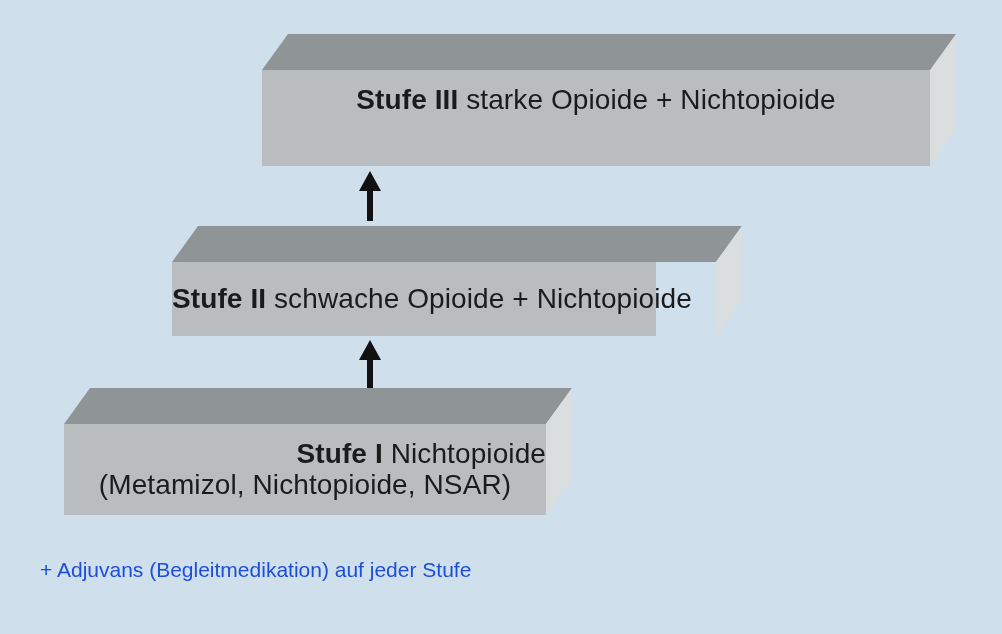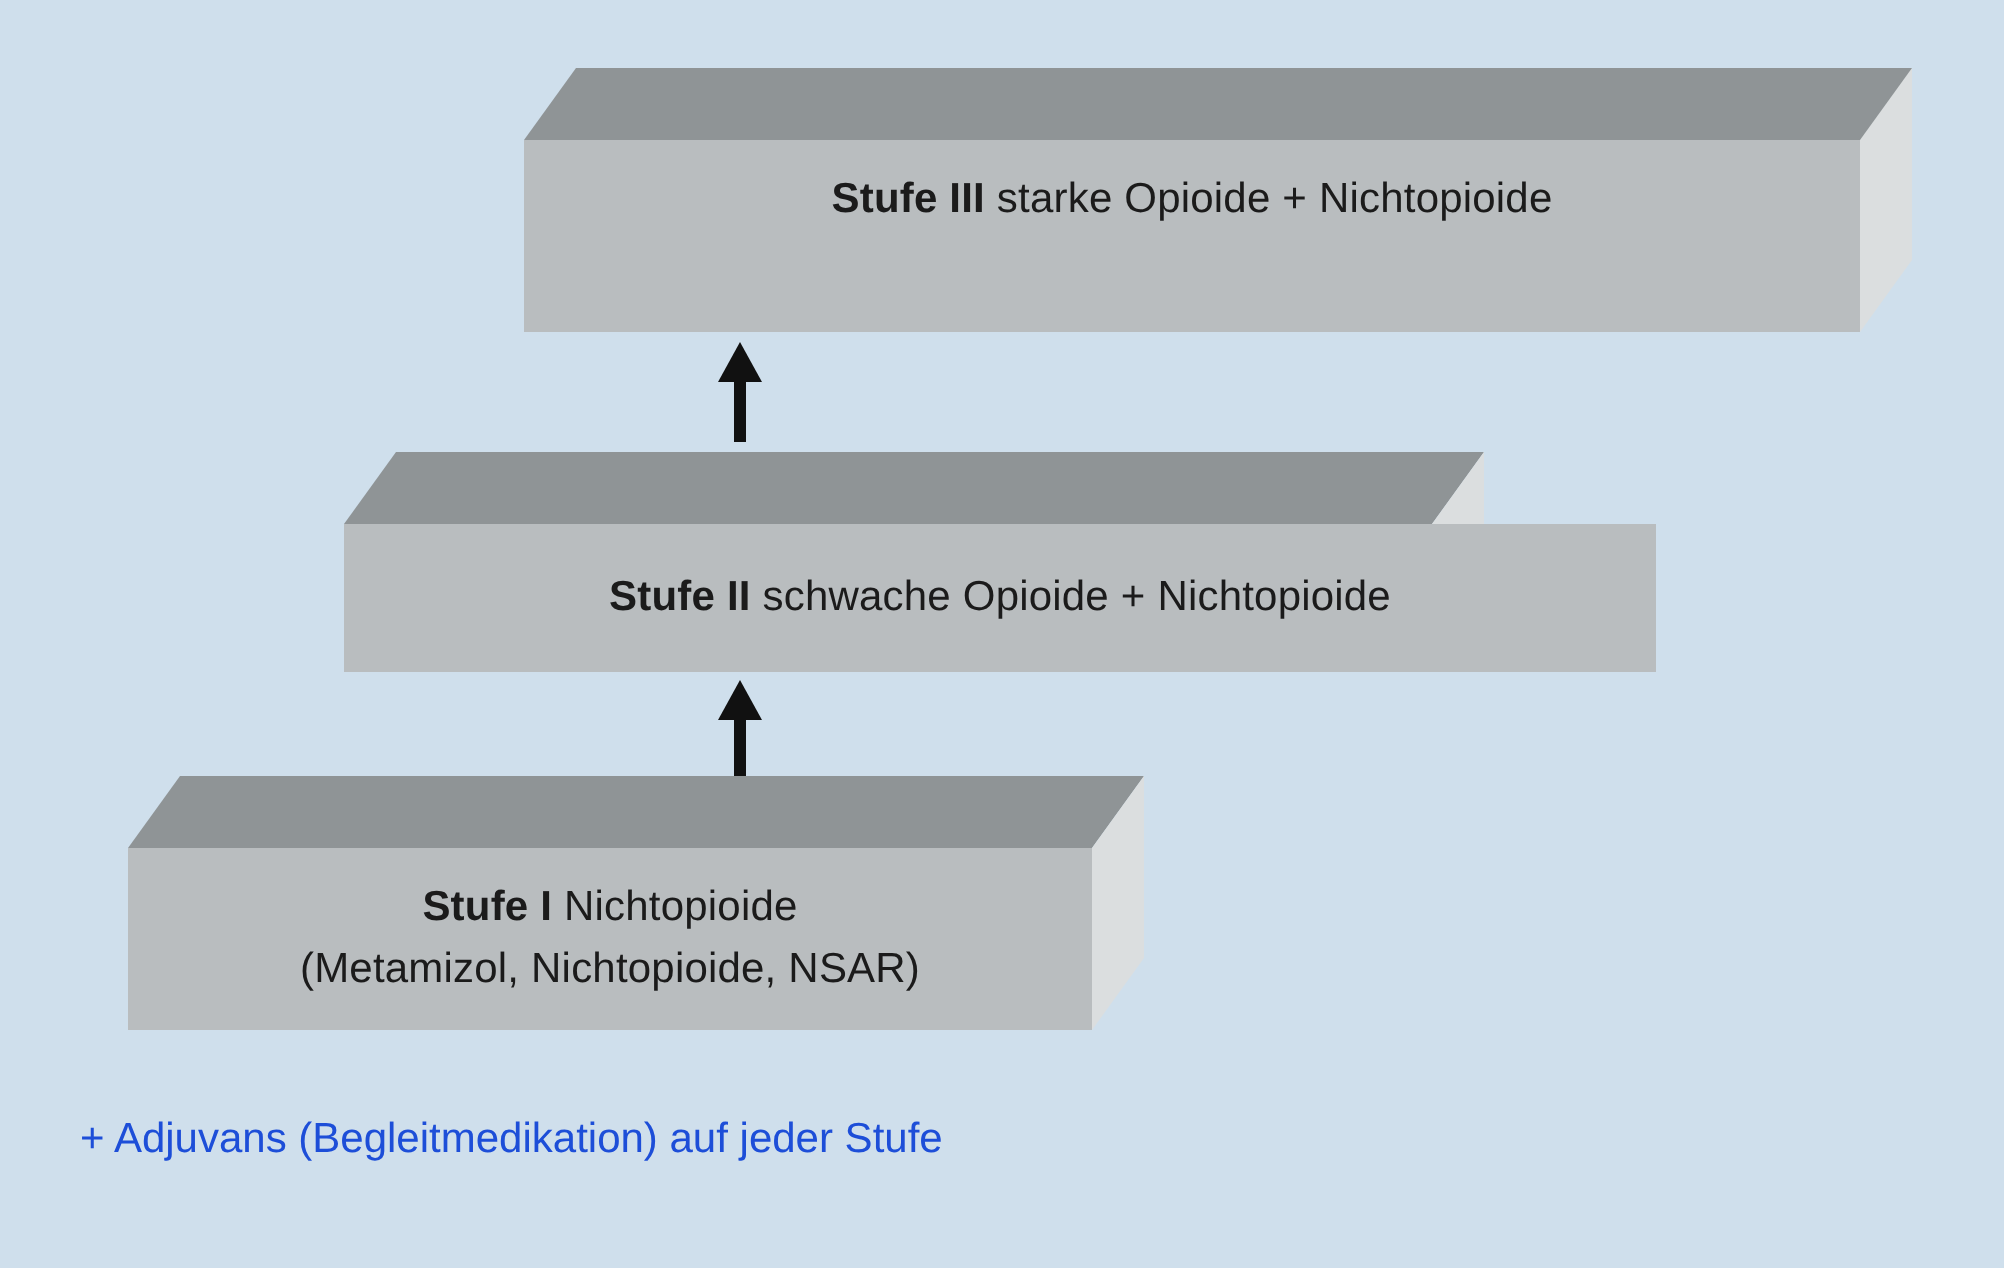--- a/index.html
+++ b/index.html
@@ -44,21 +44,21 @@
     position: absolute;
     background: #b9bdbf;
     box-sizing: border-box;
   }
   .slab .front .label {
     position: absolute;
     left: 0;
     right: 0;
     text-align: center;
     color: #1b1b1b;
-    font-size: 21px;
+    font-size: 28px;
     line-height: 30px;
     letter-spacing: 0.1px;
     white-space: nowrap;
   }
   .slab .front .label b {
     font-weight: bold;
   }
 
   
   .arrow {
@@ -110,37 +110,37 @@
   </div>
 
   <div class="arrow" style="left:359px; top:171px; width:22px; height:50px;">
     <div class="head"></div>
     <div class="shaft" style="width:6px; height:34px;"></div>
   </div>
 
   <div class="slab" style="left:172px; top:226px; width:570px; height:110px;">
     <div class="top" style="clip-path: polygon(26px 0, 570px 0, 544px 36px, 0px 36px); background:#8f9496;"></div>
     <div class="side" style="clip-path: polygon(570px 0, 570px 74px, 544px 110px, 544px 36px); background:#dbdedf;"></div>
-    <div class="front" style="left:0px; top:36px; width:656px; height:74px;">
+    <div class="front" style="left:0px; top:36px; width:484px; height:74px;">
       <div class="label" style="top:22px;">
         <b>Stufe II</b><span> schwache Opioide + Nichtopioide</span>
       </div>
     </div>
   </div>
 
   <div class="arrow" style="left:359px; top:340px; width:22px; height:50px;">
     <div class="head"></div>
     <div class="shaft" style="width:6px; height:34px;"></div>
   </div>
 
   <div class="slab" style="left:64px; top:388px; width:508px; height:127px;">
     <div class="top" style="clip-path: polygon(26px 0, 508px 0, 482px 36px, 0px 36px); background:#8f9496;"></div>
     <div class="side" style="clip-path: polygon(508px 0, 508px 91px, 482px 127px, 482px 36px); background:#dbdedf;"></div>
     <div class="front" style="left:0px; top:36px; width:482px; height:91px;">
-      <div class="label" style="top:15px;">
+      <div class="label" style="top:15px;text-align:right;">
         <b>Stufe I</b><span> Nichtopioide</span>
       </div>
       <div class="label" style="top:46px;">(Metamizol, Nichtopioide, NSAR)</div>
     </div>
   </div>
 
   <div id="caption" style="left:40px; top:556px;">+ Adjuvans (Begleitmedikation) auf jeder Stufe</div>
 
 </div>
 

